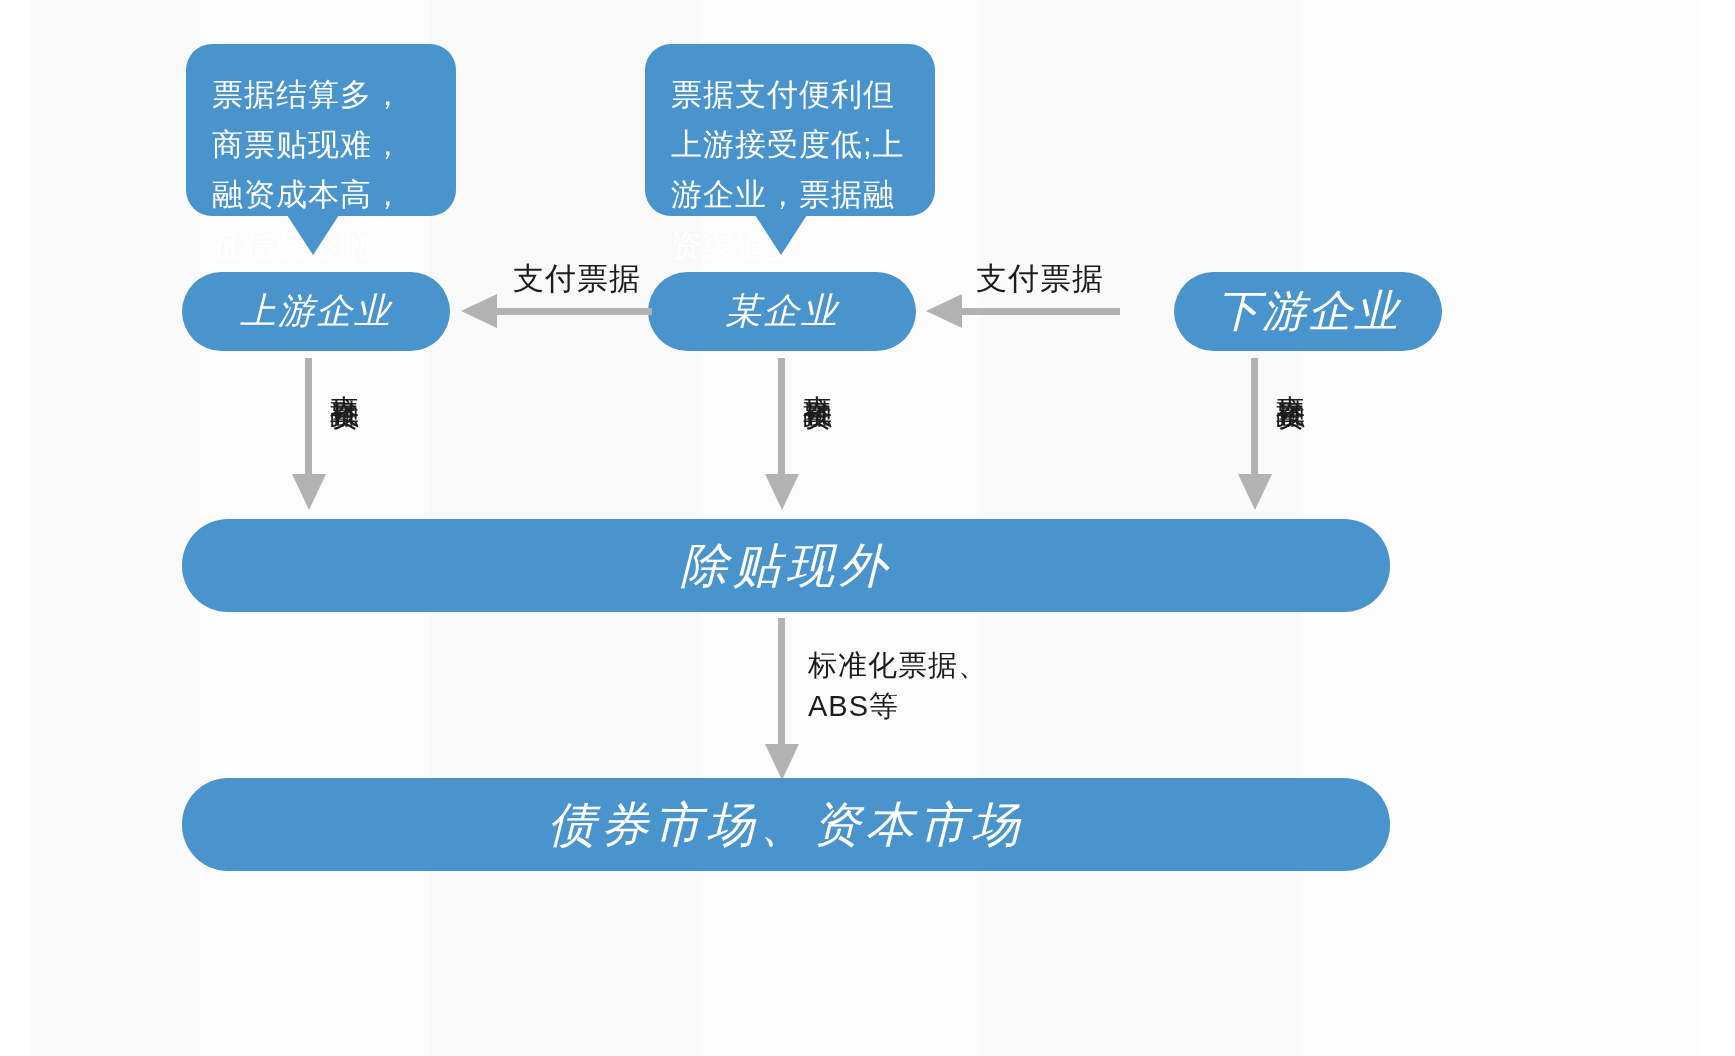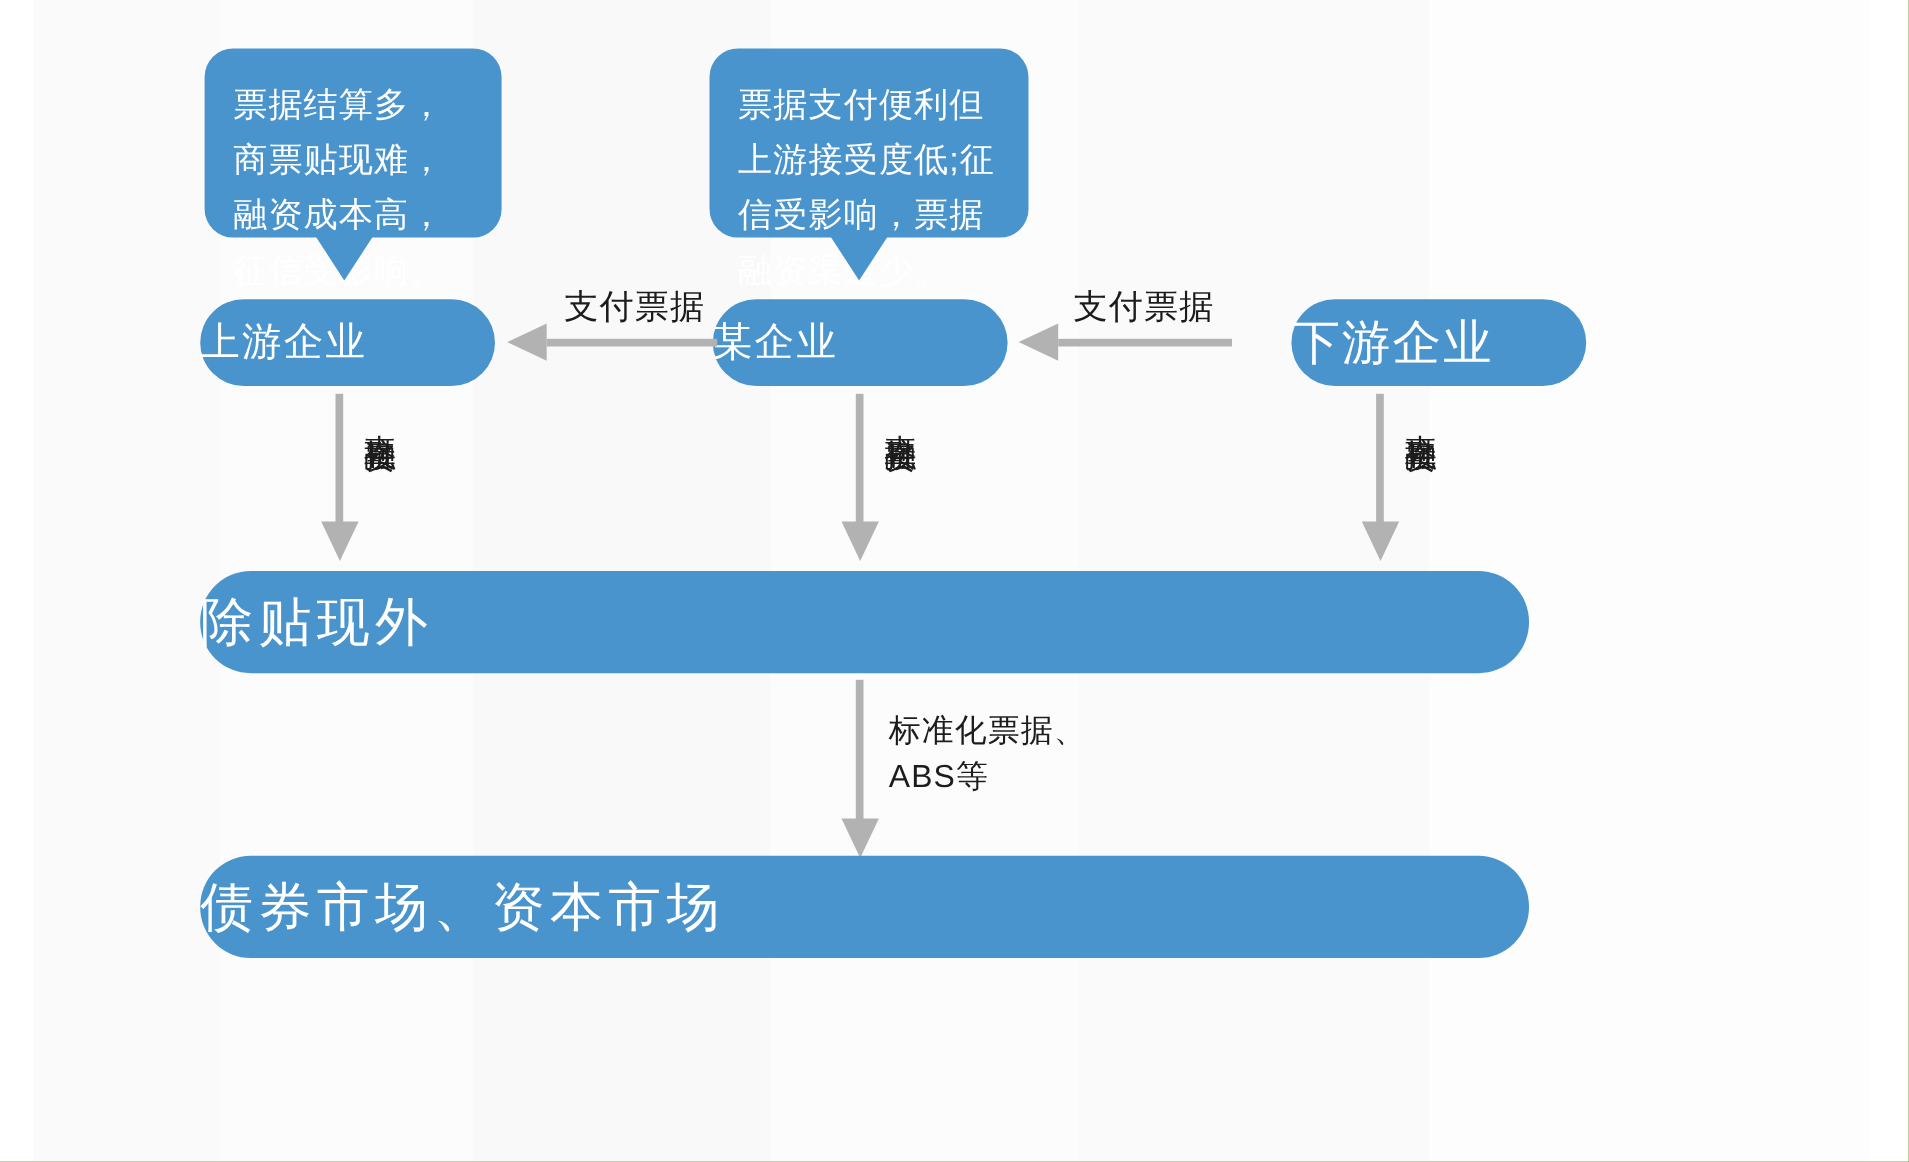--- a/index.html
+++ b/index.html
@@ -31,24 +31,25 @@
         #ffffff 1700px, #ffffff 1735px);
     pointer-events: none;
   }
 
   .node {
     position: absolute;
     background: #4a94cd;
     color: #ffffff;
     display: flex;
     align-items: center;
-    justify-content: flex-start;
+    justify-content: center;
     box-sizing: border-box;
     letter-spacing: 2px;
     text-align: center;
+    font-style: italic;
   }
   .node.pill {
     border-radius: 40px;
   }
   .node.big {
     border-radius: 46px;
   }
 
   .callout {
     position: absolute;
@@ -127,21 +128,21 @@
 <div id="stage">
 
   <div id="bg-bands"></div>
 
   <div class="callout" id="co1" style="left:186px; top:44px; width:270px; height:172px; font-size:31px;">
     <span>票据结算多，商票贴现难，融资成本高，征信受影响。</span>
   </div>
   <div class="callout-tail" style="left:287px; top:215px;"></div>
 
   <div class="callout" id="co2" style="left:645px; top:44px; width:290px; height:172px; font-size:31px;">
-    <span>票据支付便利但上游接受度低;征信受影响，票据融资渠道少。</span>
+    <span>票据支付便利但上游接受度低;上游企业，票据融资渠道少。</span>
   </div>
   <div class="callout-tail" style="left:755px; top:215px;"></div>
 
   <div class="node pill" style="left:182px; top:272px; width:268px; height:79px; font-size:36px;">
     <span>上游企业</span>
   </div>
 
   <div class="node pill" style="left:648px; top:272px; width:268px; height:79px; font-size:36px;">
     <span>某企业</span>
   </div>

